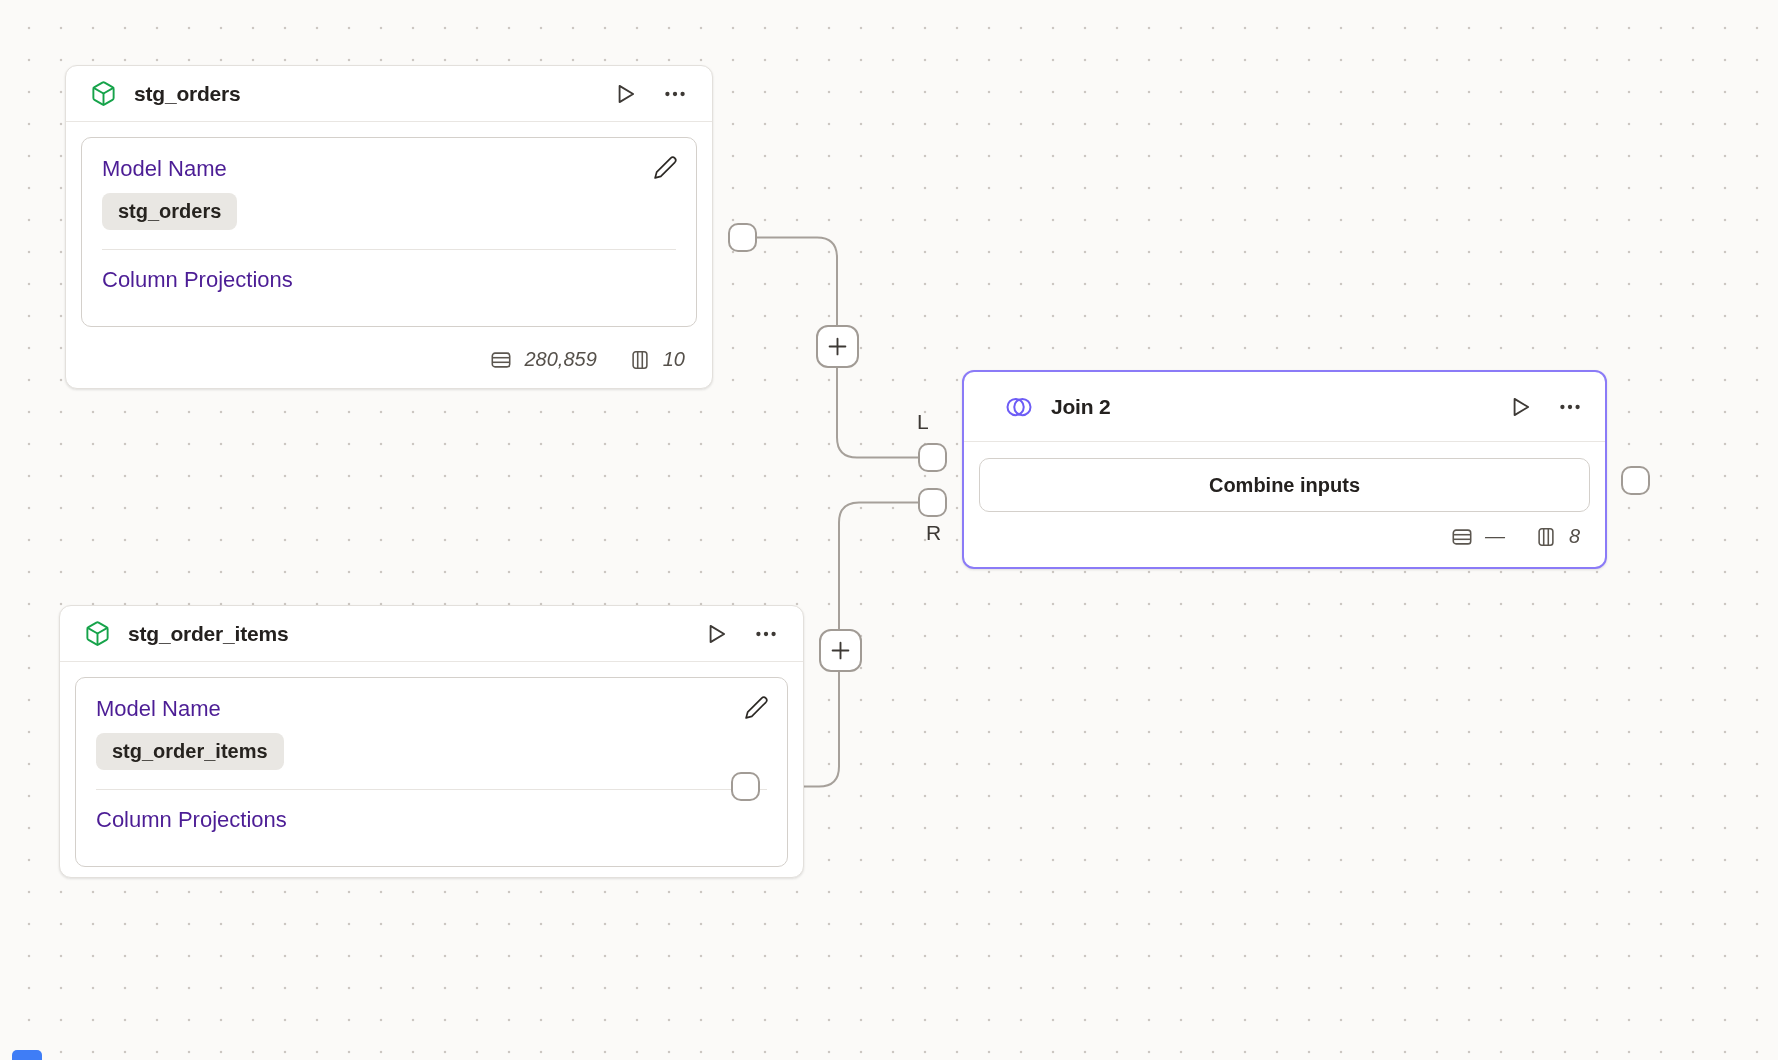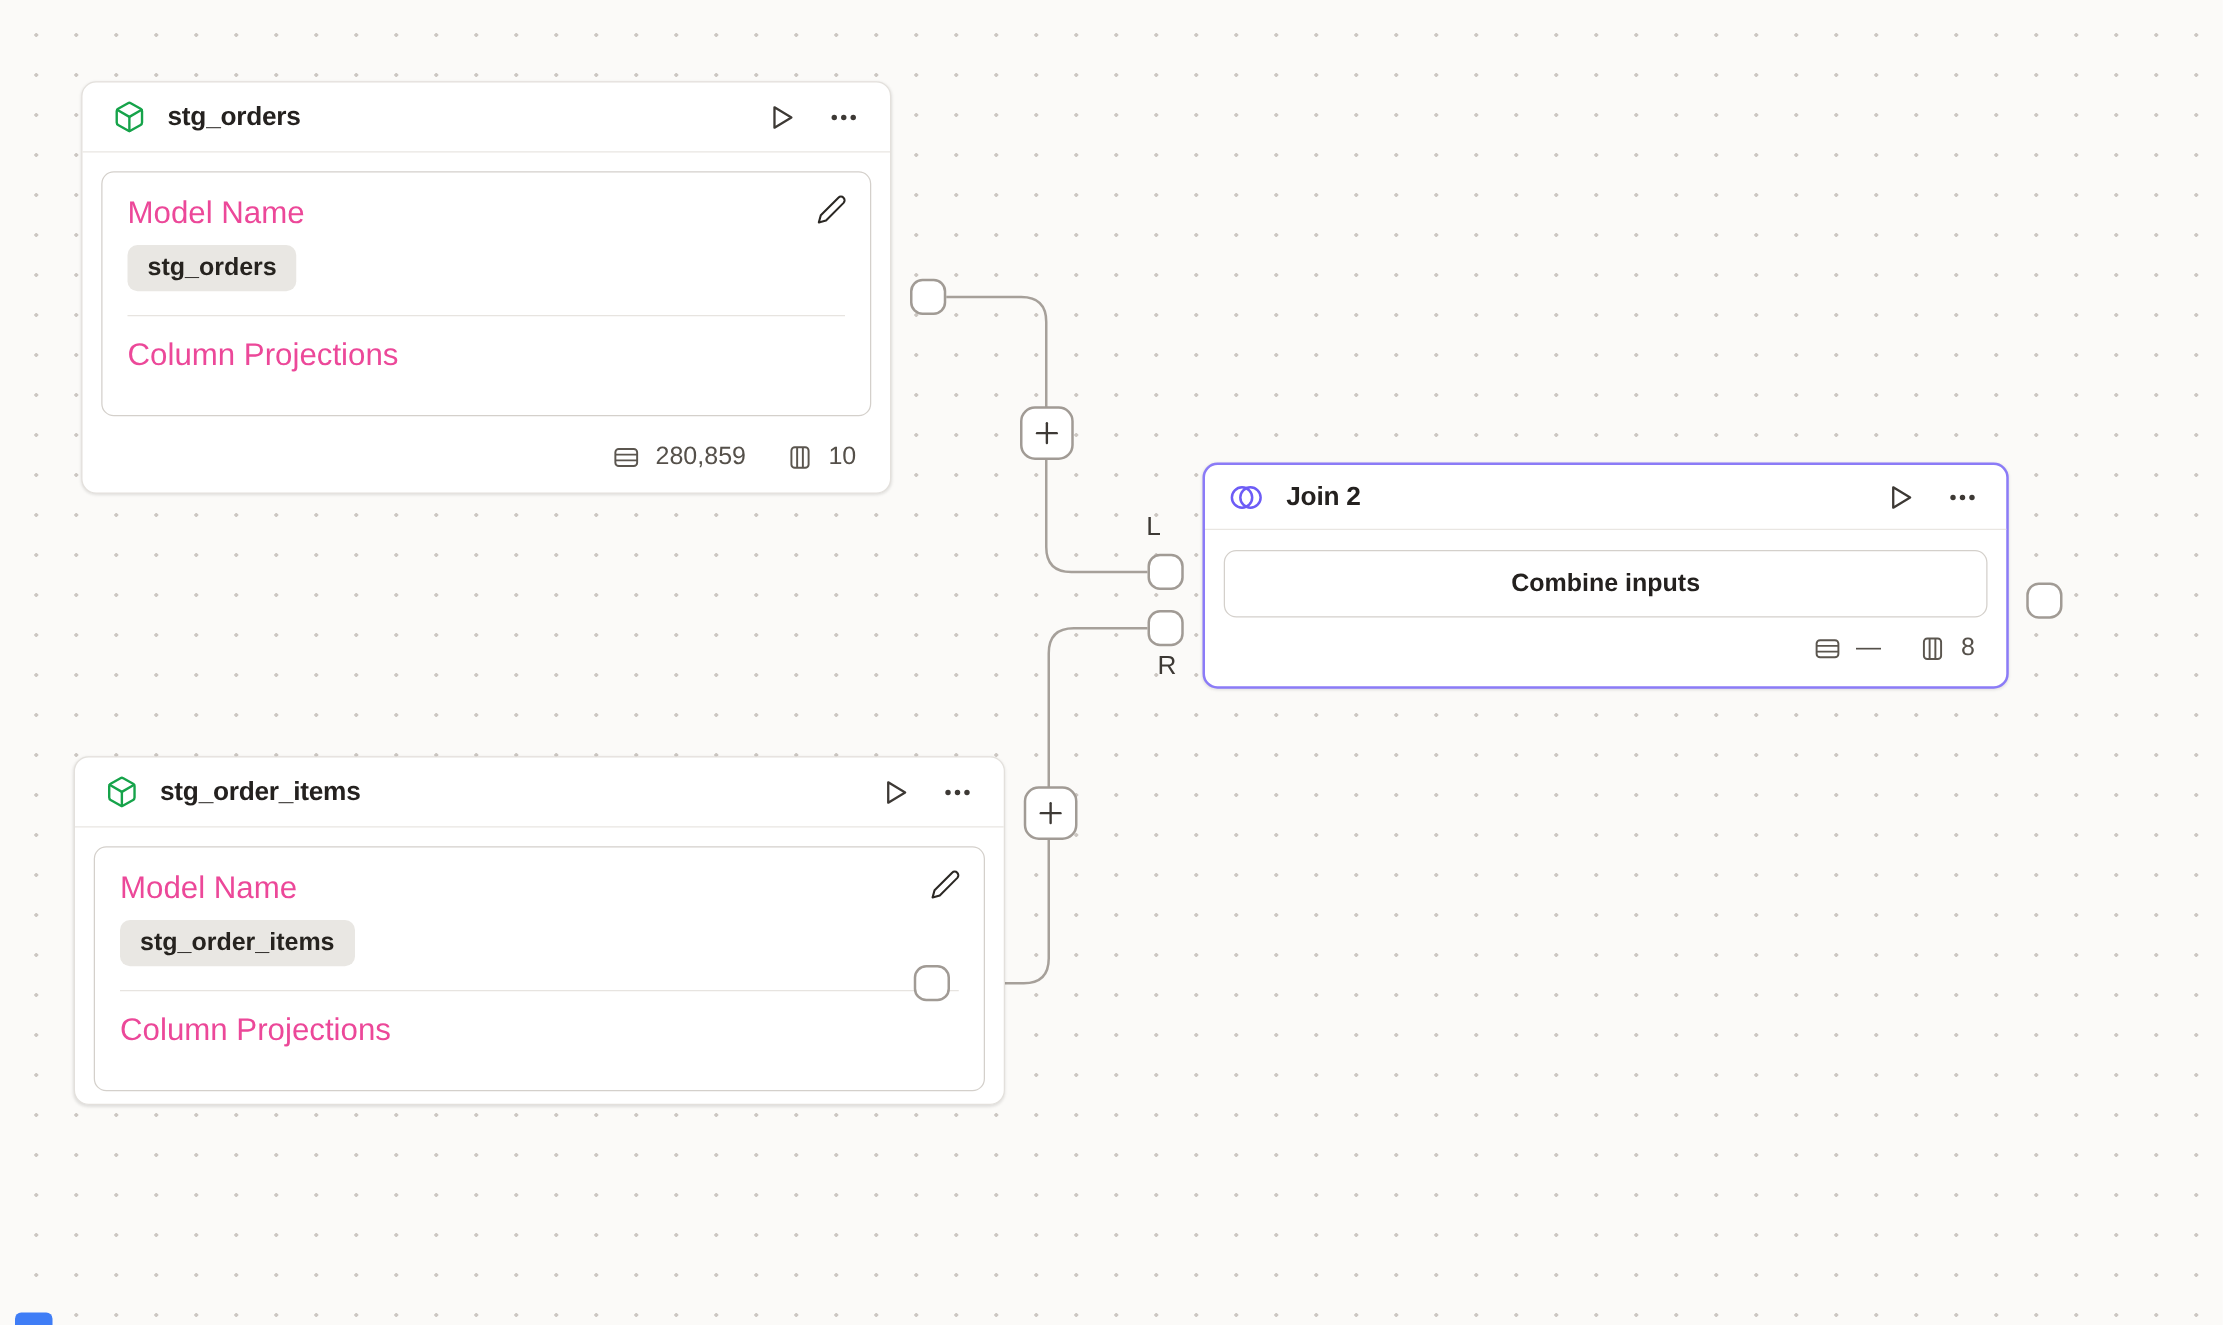--- a/index.html
+++ b/index.html
@@ -33,42 +33,42 @@
     background:none; border:none; padding:2px; cursor:pointer;
     display:flex; align-items:center; justify-content:center;
   }
   .hdr-actions { display:flex; align-items:center; gap:20px; }
 
   .node-body { padding:15px 15px 10px; }
   .inner-card {
     position:relative; border:1px solid #d4d0cb; border-radius:10px;
     padding:18px 20px 22px;
   }
-  .field-label { font-size:25px; color:#ec4899; margin-bottom:11px; }
+  .field-label { font-size:22px; color:#4c1d95; margin-bottom:11px; }
   .pill {
     display:inline-flex; align-items:center; gap:9px;
     background:#e9e7e3; border-radius:8px; padding:7px 16px;
     font-size:20px; font-weight:700; color:#26231f; cursor:pointer;
   }
   .card-divider { border-top:1px solid #e7e4e0; margin:19px 0 17px; }
   .edit-btn {
     position:absolute; top:17px; right:18px;
     background:none; border:none; padding:0; cursor:pointer;
   }
 
   .node-footer {
     display:flex; justify-content:flex-end; align-items:center;
-    gap:32px; padding:11px 27px 17px;
+    gap:32px; padding:11px 27px 17px;font-style:italic;
   }
   .stat { display:inline-flex; align-items:center; gap:12px;
           font-size:20px; font-weight:500; color:#55504a; }
 
   
   .join-node { border:2px solid #8b7bf7; }
-  .join-node .node-header { height:52px; padding:0 20px 0 18px;align-items:center; }
+  .join-node .node-header { height:70px; padding:0 20px 0 40px;align-items:center; }
   .join-node .node-body { padding:16px 15px 0; }
   .combine-btn {
     display:block; width:100%; height:54px;
     background:#fff; border:1px solid #d4d0cb; border-radius:10px;
     font-family:inherit; font-size:20px; font-weight:700; color:#24211f;
     cursor:pointer;
   }
   .join-node .node-footer { padding:13px 25px 19px; gap:30px; }
 
   

